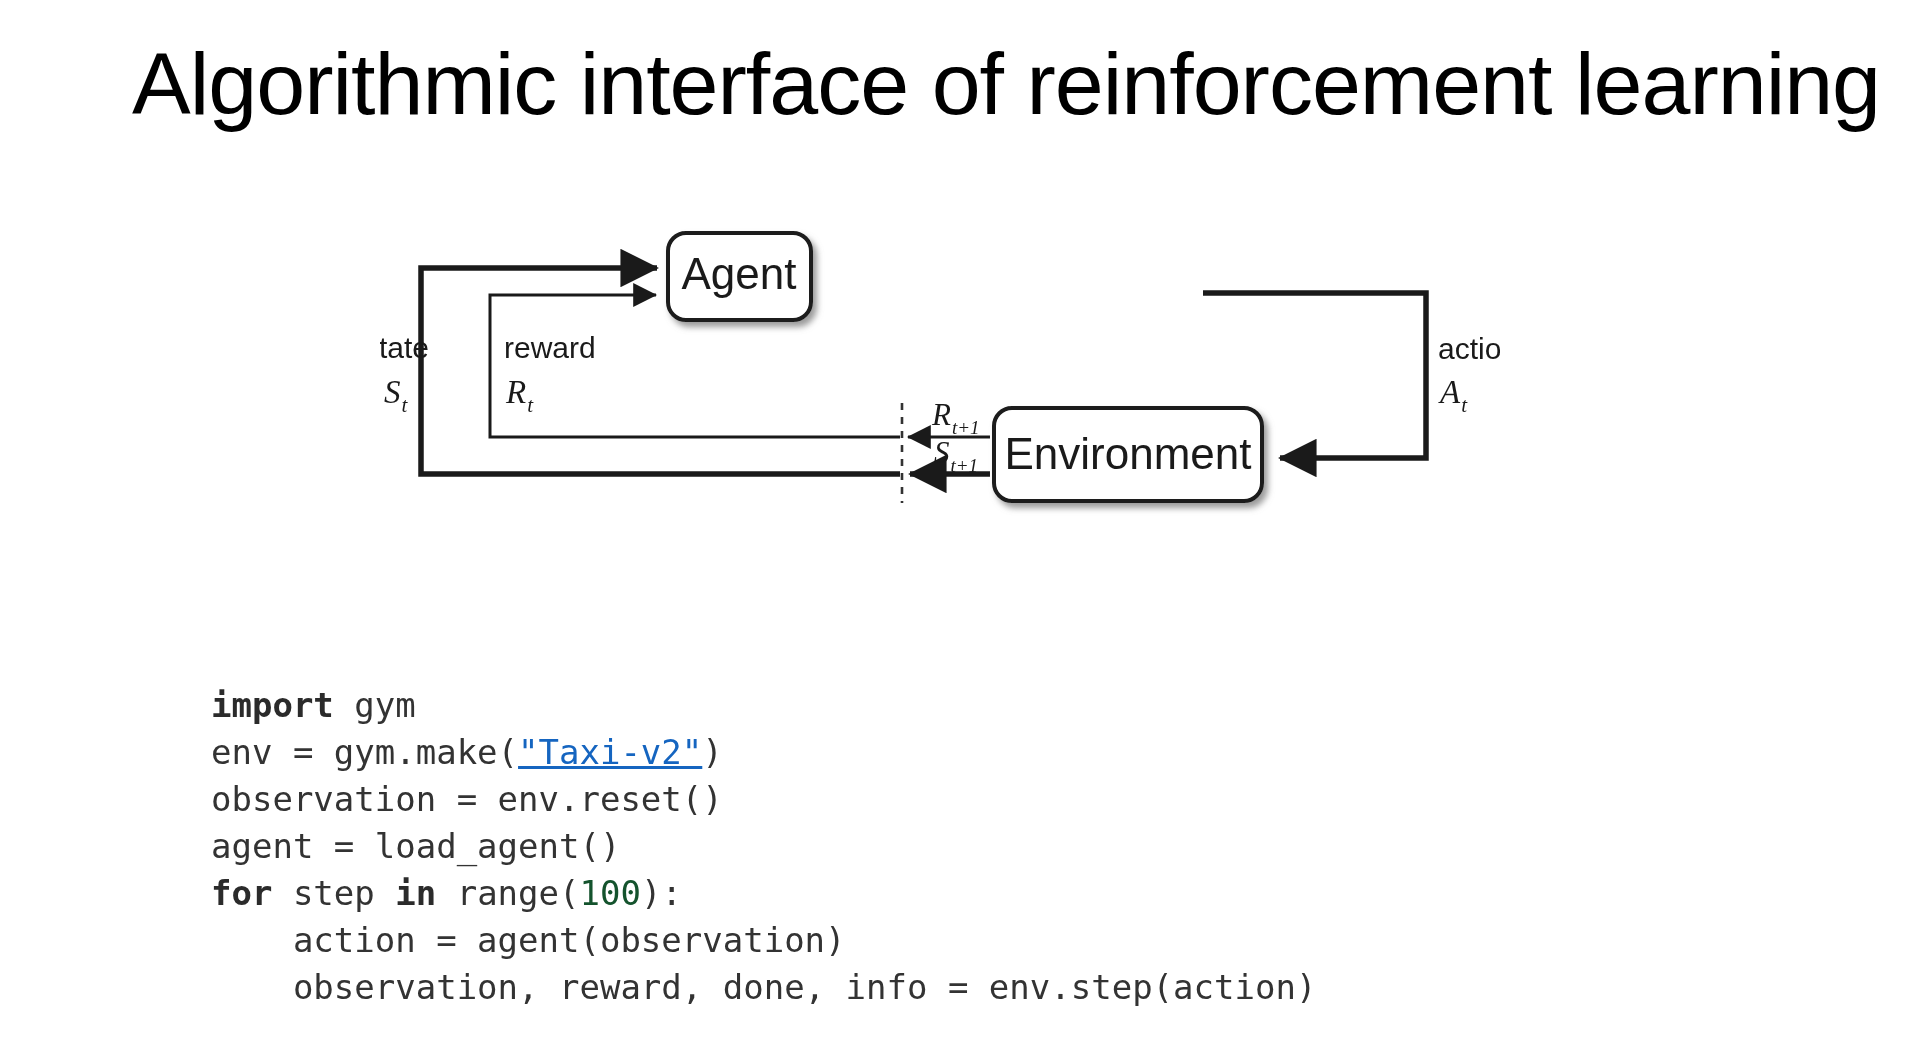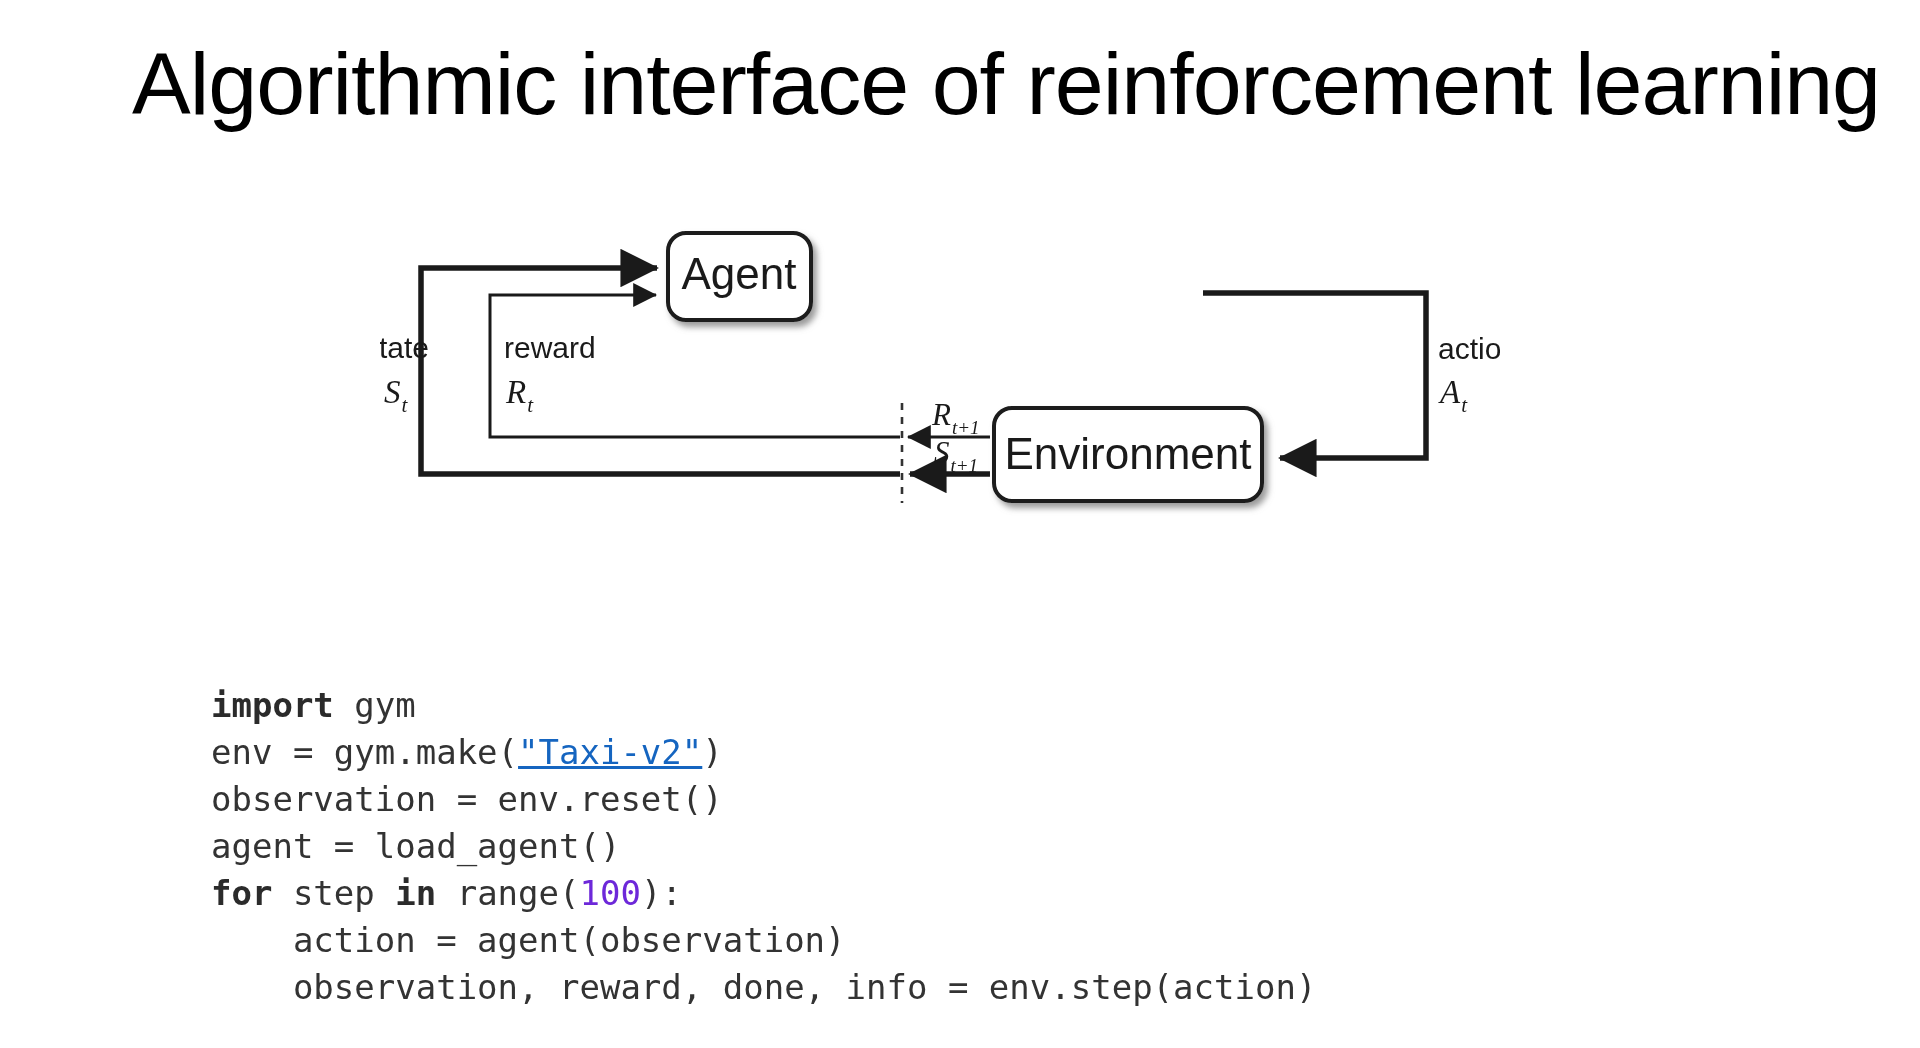--- a/index.html
+++ b/index.html
@@ -60,21 +60,21 @@
   }
   .code-line {
     white-space: pre;
     display: block;
   }
   .kw {
     font-weight: bold;
     color: #2b2b2b;
   }
   .num {
-    color: #6d28d9;
+    color: #14532d;
   }
   .link {
     color: #1565c0;
     text-decoration: underline;
     cursor: pointer;
   }
 </style>
 </head>
 <body>
 

